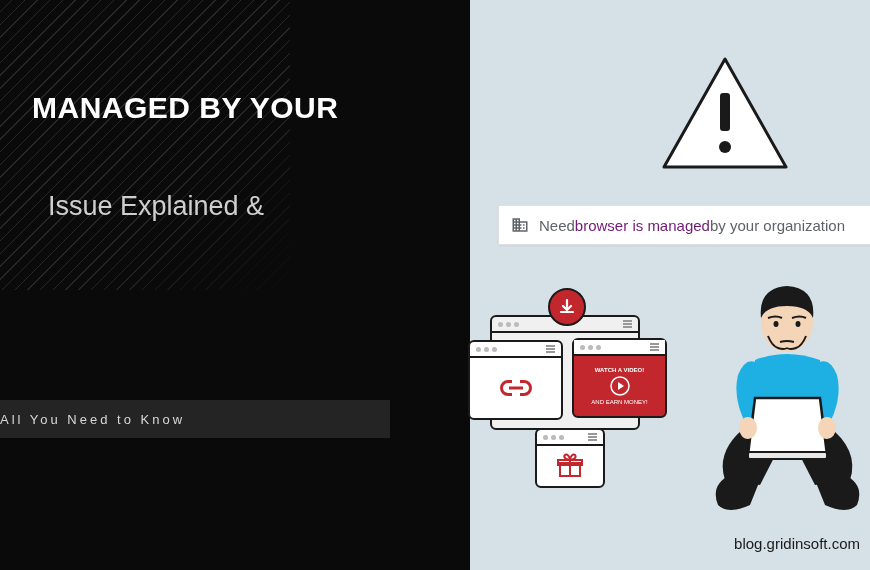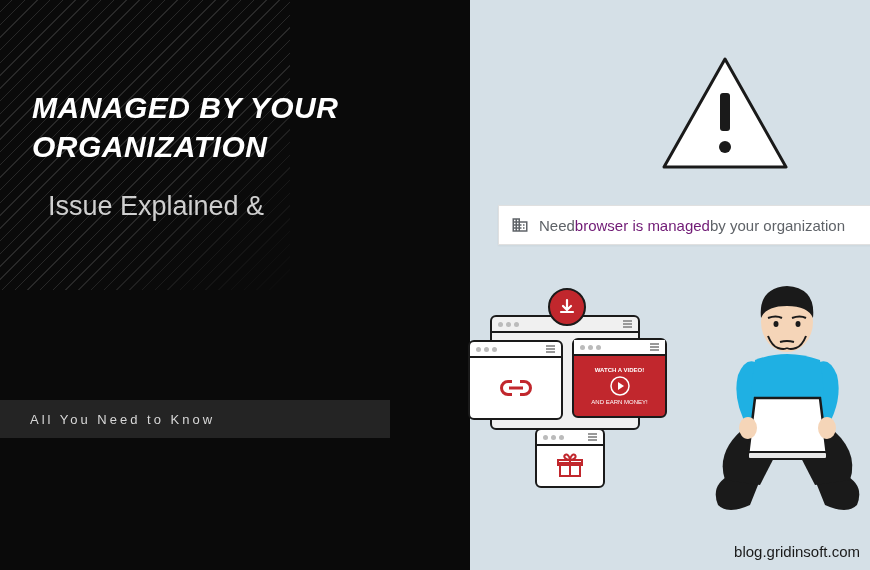--- a/index.html
+++ b/index.html
@@ -43,41 +43,39 @@
 }
 .heading-main {
   position: absolute;
   top: 88px;
   left: 32px;
   color: #fff;
   font-size: 30px;
   font-weight: 700;
   line-height: 1.3;
   letter-spacing: 0.5px;
-  font-style: italic;
 }
 .heading-sub {
   position: absolute;
   top: 188px;
   left: 48px;
   color: #cfcfcf;
   font-size: 27px;
   font-weight: 300;
   line-height: 1.35;
 }
 .tag-bar {
   position: absolute;
   top: 400px;
   left: 0;
   width: 390px;
   height: 38px;
   background: #242424;
   display: flex;
   align-items: center;
-  padding-left: 30px;
   color: #d8d8d8;
   font-size: 13px;
   letter-spacing: 3px;
   font-weight: 300;
 }
 .right-panel {
   position: absolute;
   left: 340px;
   top: -120px;
   width: 820px;
@@ -218,41 +216,40 @@
   z-index: 10;
 }
 .person {
   position: absolute;
   top: 280px;
   left: 700px;
   z-index: 3;
 }
 .footer-url {
   position: absolute;
-  bottom: 10px;
+  bottom: 18px;
   right: 10px;
   color: #1a1a1a;
   font-size: 15px;
   z-index: 3;
   font-weight: 400;
 }
 </style>
 </head>
 <body>
 
 <div class="container">
 
   <div class="right-panel"></div>
 
   <div class="left-panel">
     <div class="diagonal-lines"></div>
 
     <div class="heading-main">
       <div>MANAGED BY YOUR</div>
-      <div>ORGANIZATION</div>
     </div>
 
     <div class="heading-sub">
       <div>Issue Explained &amp;</div>
     </div>
 
     <div class="tag-bar">
       <span>All You Need to Know</span>
     </div>
   </div>

